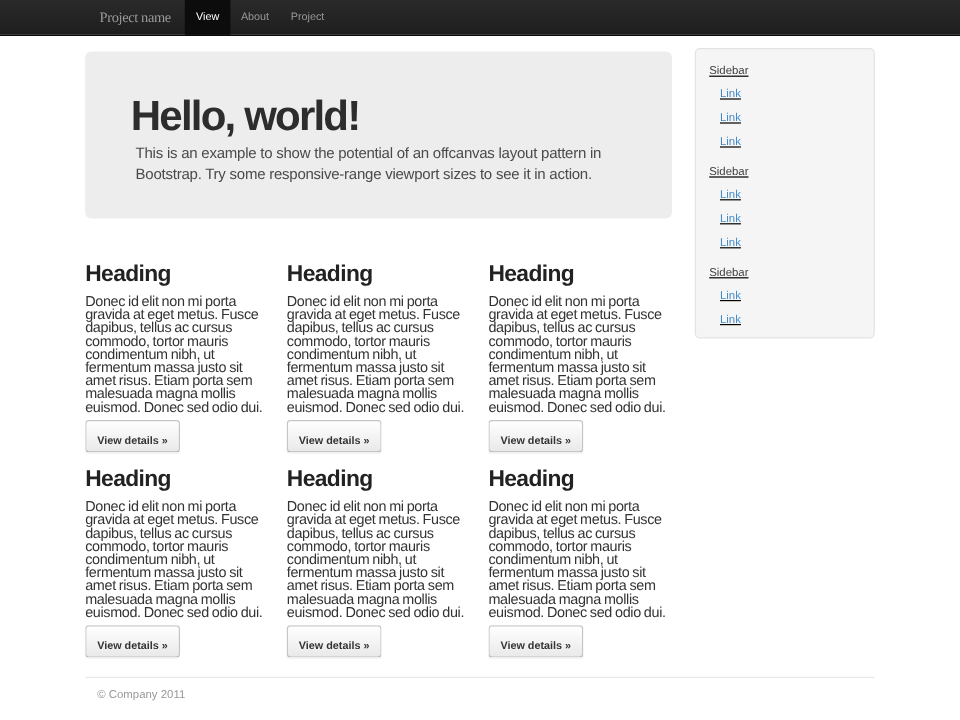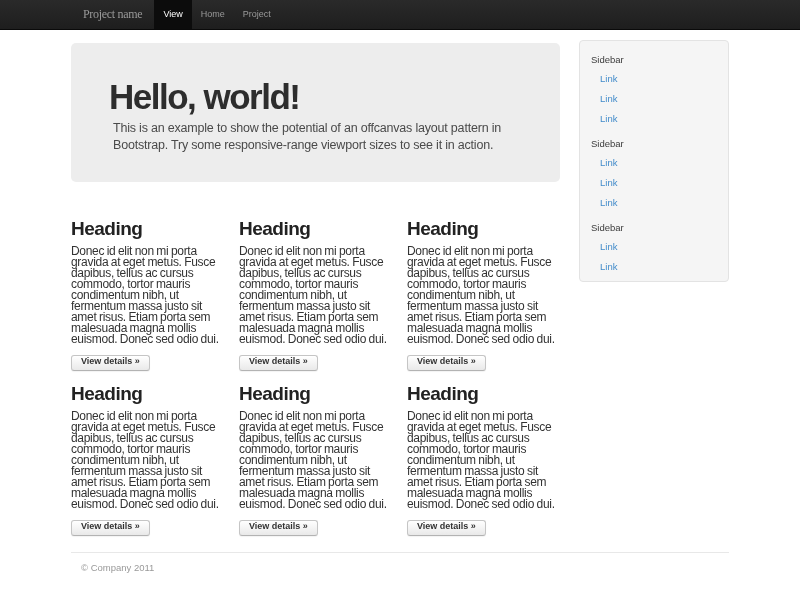--- a/index.html
+++ b/index.html
@@ -64,34 +64,35 @@
     font-size: 19px; line-height: 20px; font-weight: bold;
     color: #222; letter-spacing: -0.5px;
   }
   .card p {
     margin: 0 0 5px 0; width: 153px;
     font-size: 12px; line-height: 11px;
     color: #333; letter-spacing: -0.3px; word-spacing: -0.5px;
   }
   .btn {
     display: inline-block; cursor: pointer;
-    padding: 0 9px 4px 9px;
+    padding: 11px 9px 4px 9px;
     font-size: 9px; line-height: 10px; font-weight: bold; color: #333;
     background: linear-gradient(#ffffff, #e9e9e9);
     border: 1px solid #c5c5c5; border-bottom-color: #b3b3b3;
     border-radius: 3px; text-decoration: none;
     box-shadow: 0 1px 1px rgba(0,0,0,0.05);
   }
   
   .well {
     margin-top: 10px; height: 242px; overflow: hidden;
     background: #f5f5f5;
     border: 1px solid #e3e3e3;
     border-radius: 4px;
     padding: 12px 6px 0 0;
+    text-decoration: underline;
   }
   .sb-group { margin-top: 8px; }
   .sb-group:first-child { margin-top: 0; }
   .sb-header {
     font-size: 9.5px; line-height: 13px; color: #3b3b3b;
     padding-left: 11px; margin-bottom: 3px;
   }
   .sb-link {
     display: block; cursor: pointer;
     font-size: 9.5px; line-height: 12px; color: #428bca;
@@ -111,21 +112,21 @@
 <body>
 
 <div class="navbar">
   <div class="navbar-inner">
     <a class="brand">Project name</a>
     <ul class="nav">
       <li class="active">
         <a>View</a>
       </li>
       <li>
-        <a>Home</a>
+        <a>About</a>
       </li>
       <li>
         <a>Project</a>
       </li>
     </ul>
   </div>
 </div>
 
 <div class="container">
   <div class="row">

